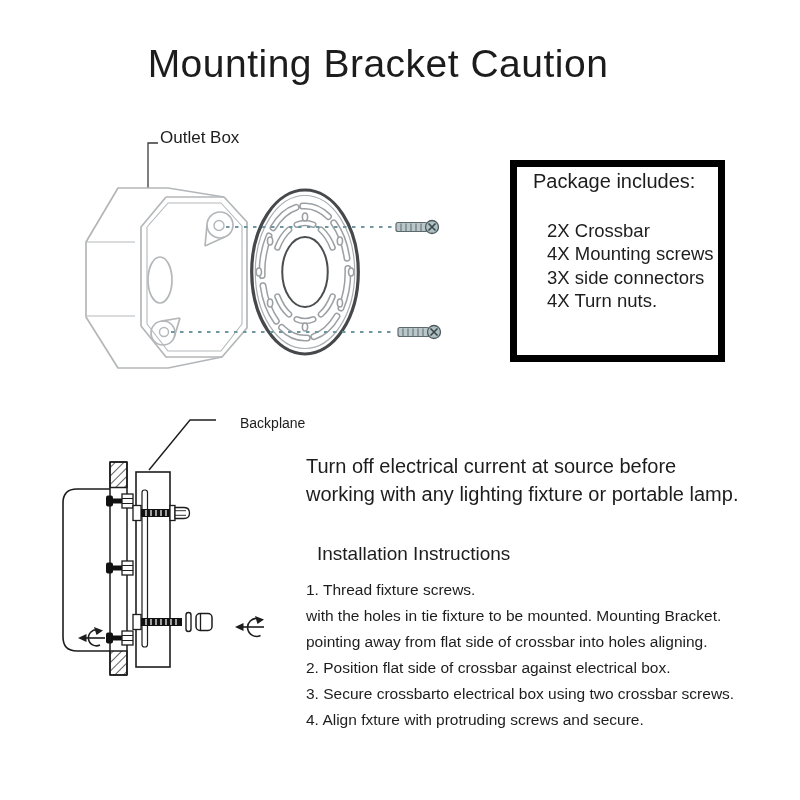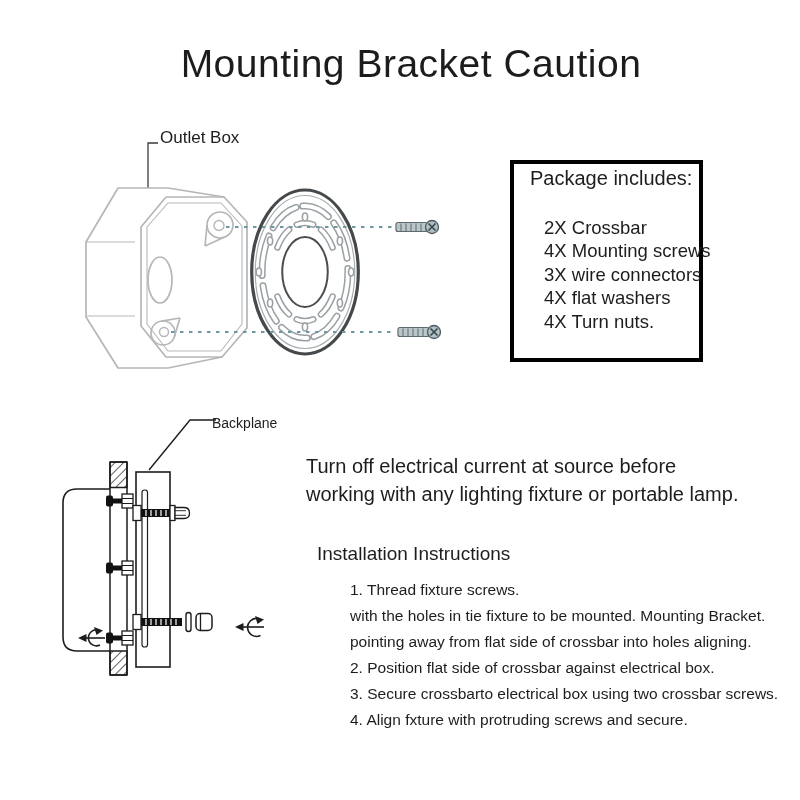--- a/index.html
+++ b/index.html
@@ -3,38 +3,38 @@
 <meta charset="utf-8">
 <style>
   html,body{margin:0;padding:0;background:#fff;}
   #canvas{
     position:relative;width:800px;height:800px;background:#ffffff;overflow:hidden;
     font-family:"Liberation Sans",sans-serif;color:#1d1d1d;
   }
   .abs{position:absolute;}
   #title{
     top:42px;left:0;width:756px;text-align:center;
-    font-size:39px;letter-spacing:0.5px;color:#1c1c1c;white-space:nowrap;margin-left:33px;
+    font-size:39px;letter-spacing:0.5px;color:#1c1c1c;white-space:nowrap;
   }
   svg.art{position:absolute;left:0;top:0;pointer-events:none;}
   .plate *{vector-effect:non-scaling-stroke;}
   #outlet-box-label{top:128px;left:160px;font-size:17px;}
-  #backplane-label{top:415px;left:212px;font-size:14px;}
+  #backplane-label{top:415px;left:240px;font-size:14px;}
   #package-box{
-    top:160px;left:510px;width:193px;height:202px;
-    border:4px solid #000000;box-sizing:border-box;background:#fff;
+    top:160px;left:510px;width:215px;height:202px;
+    border:7px solid #000000;box-sizing:border-box;background:#fff;
   }
   #package-box .pk-title{margin:3px 0 0 16px;font-size:20px;}
   #package-box .pk-list{margin:26px 0 0 30px;}
   #package-box .pk-item{font-size:18.5px;line-height:23.4px;white-space:nowrap;}
   #warning{top:452px;left:306px;width:470px;}
   #warning div{font-size:20px;line-height:28px;white-space:nowrap;}
   #instructions-title{top:543px;left:317px;font-size:19px;}
   #instructions-steps{top:577px;left:306px;width:480px;}
-  #instructions-steps .step{font-size:15.5px;line-height:26px;white-space:nowrap;margin-left:44px;}
+  #instructions-steps .step{font-size:15.5px;line-height:26px;white-space:nowrap;}
 </style>
 </head>
 <body>
 
 <div id="canvas">
 
   <svg class="art" width="800" height="800" viewBox="0 0 800 800">
     <defs>
       <pattern id="hatch" width="6" height="6" patternUnits="userSpaceOnUse" patternTransform="rotate(45)">
         <line x1="0" y1="0" x2="0" y2="6" stroke="#1d1d1d" stroke-width="1.4"></line>
@@ -177,22 +177,21 @@
 
   <div id="title" class="abs">Mounting Bracket Caution</div>
 
   <div id="outlet-box-label" class="abs">Outlet Box</div>
 
   <div id="package-box" class="abs">
     <div class="pk-title">Package includes:</div>
     <div class="pk-list">
       <div class="pk-item">2X Crossbar</div>
       <div class="pk-item">4X Mounting screws</div>
-      <div class="pk-item">3X wire connectors</div>
-      <div class="pk-item">4X flat washers</div>
+      <div class="pk-item">3X side connectors</div>
       <div class="pk-item">4X Turn nuts.</div>
     </div>
   </div>
 
   <div id="backplane-label" class="abs">Backplane</div>
 
   <div id="warning" class="abs">
     <div>Turn off electrical current at source before</div>
     <div>working with any lighting fixture or portable lamp.</div>
   </div>

